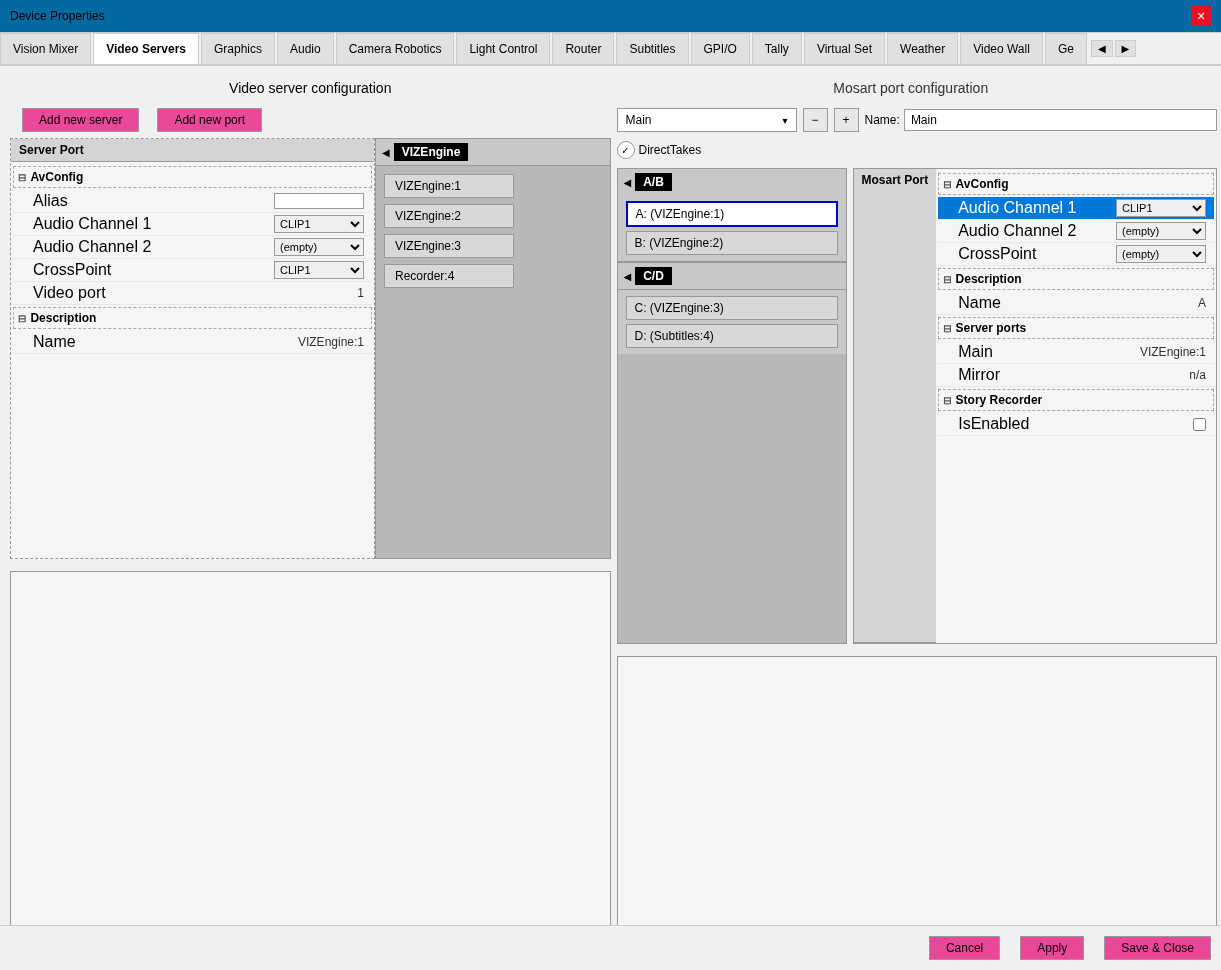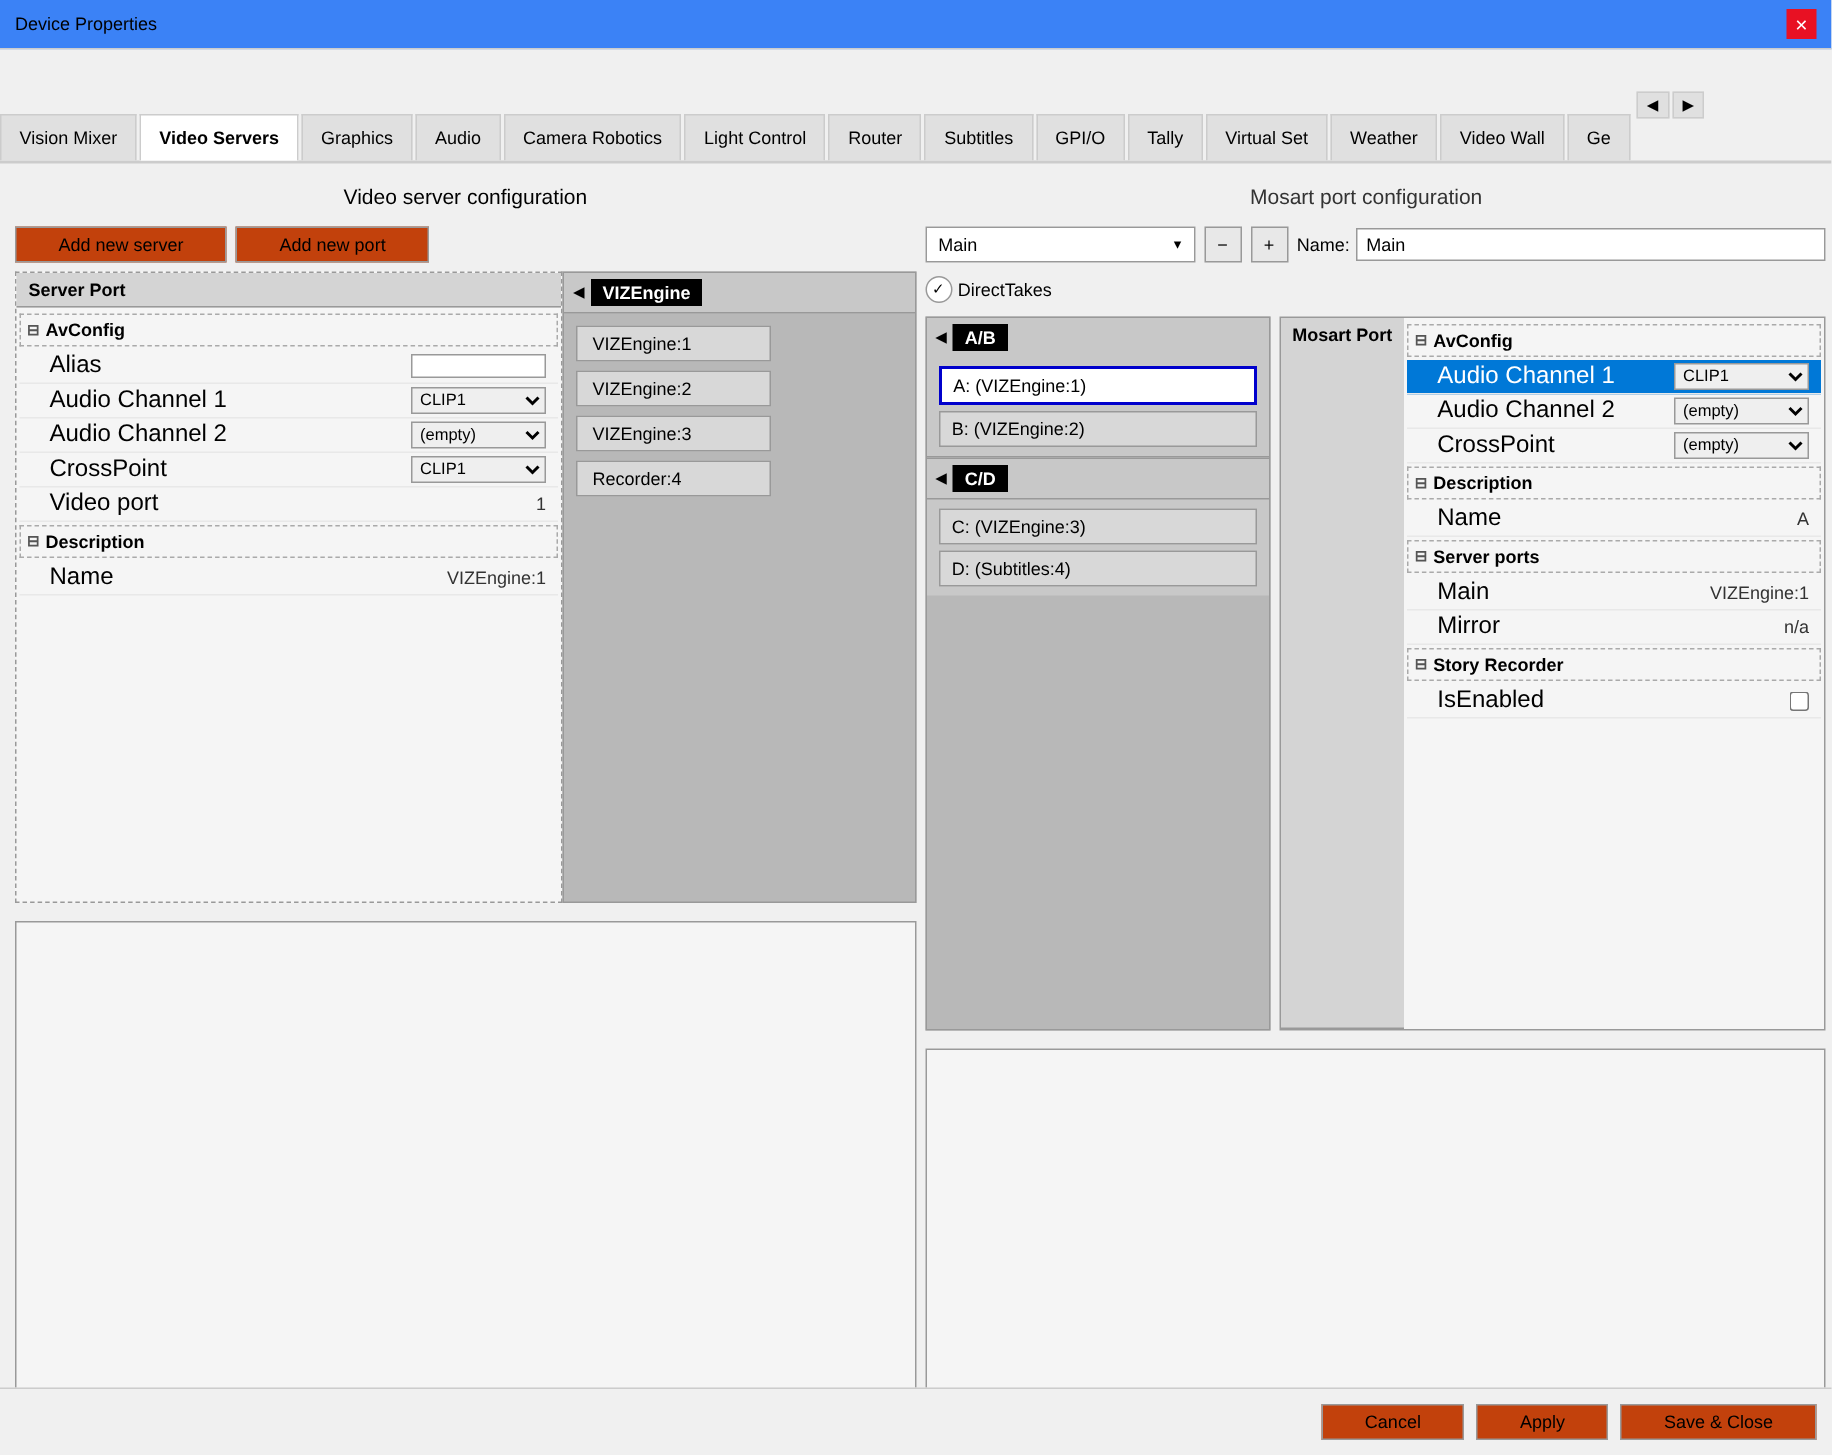--- a/index.html
+++ b/index.html
@@ -1,38 +1,38 @@
 <!DOCTYPE html>
 <html><head>
   <meta charset="utf-8">
   <style>
     * { box-sizing: border-box; margin: 0; padding: 0; }
     body { font-family: 'Segoe UI', Tahoma, Arial, sans-serif; font-size: 12px; background: #f0f0f0; color: #000; width: 1221px; height: 970px; overflow: hidden; }
     
-    .title-bar { background: #3b82f6; padding: 6px 10px; display: flex; align-items: center; justify-content: space-between; border-bottom: 1px solid #ccc; }
+    .title-bar { background: #0369a1; padding: 6px 10px; display: flex; align-items: center; justify-content: space-between; border-bottom: 1px solid #ccc; }
     .title-bar-title { font-size: 12px; }
     .close-btn { background: #e81123; color: white; border: none; width: 20px; height: 20px; cursor: pointer; font-size: 14px; display: flex; align-items: center; justify-content: center; }
     
     .tabs-bar { display: flex; align-items: stretch; background: #f0f0f0; border-bottom: 2px solid #ccc; overflow: hidden; }
-    .tab { padding: 8px 12px; cursor: pointer; border: 1px solid #ccc; border-bottom: none; margin-right: 2px; background: #e0e0e0; white-space: nowrap; font-size: 12px; margin-top: 43px; }
+    .tab { padding: 8px 12px; cursor: pointer; border: 1px solid #ccc; border-bottom: none; margin-right: 2px; background: #e0e0e0; white-space: nowrap; font-size: 12px; }
     .tab.active { background: #fff; border-bottom: 2px solid #fff; margin-bottom: -2px; font-weight: 600; }
     .tab-nav-btn { padding: 2px 6px; border: 1px solid #ccc; background: #e0e0e0; cursor: pointer; font-size: 10px; align-self: center; margin-left: 2px; }
     
     .main-content { display: flex; flex-direction: column; padding: 10px; gap: 8px; height: calc(970px - 90px); }
     
     .section-headers { display: flex; width: 100%; }
     .section-header-left { flex: 0 0 50%; text-align: center; font-size: 14px; color: #000000; padding: 4px 0; }
     .section-header-right { flex: 0 0 50%; text-align: center; font-size: 14px; color: #333; padding: 4px 0; }
     
     .content-area { display: flex; gap: 6px; flex: 1; }
     
     
     .left-section { display: flex; flex-direction: column; gap: 6px; flex: 0 0 50%; }
     .toolbar-row { display: flex; gap: 6px; }
-    .btn { padding: 4px 28px; border: 1px solid #999; background: #c2410c; cursor: pointer; font-size: 12px; }
+    .btn { padding: 4px 16px; border: 1px solid #999; background: #ec4899; cursor: pointer; font-size: 12px; margin-left: 12px; }
     
     .left-panels { display: flex; gap: 0; flex: 1; }
     
     .server-port-panel { flex: 0 0 365px; border: 1px solid #999; background: #f5f5f5; display: flex; flex-direction: column; }
     .server-port-header { background: #d4d4d4; padding: 4px 8px; font-weight: bold; font-size: 12px; border-bottom: 1px solid #999; }
     .property-tree { padding: 2px; flex: 1; }
     .tree-group { }
     .tree-group-header { display: flex; align-items: center; padding: 3px 4px; font-weight: bold; font-size: 12px; }
     .collapse-icon { margin-right: 4px; font-size: 10px; color: #555; }
     .tree-row { display: flex; align-items: center; padding: 2px 8px 2px 20px; border-bottom: 1px solid #e8e8e8; }

